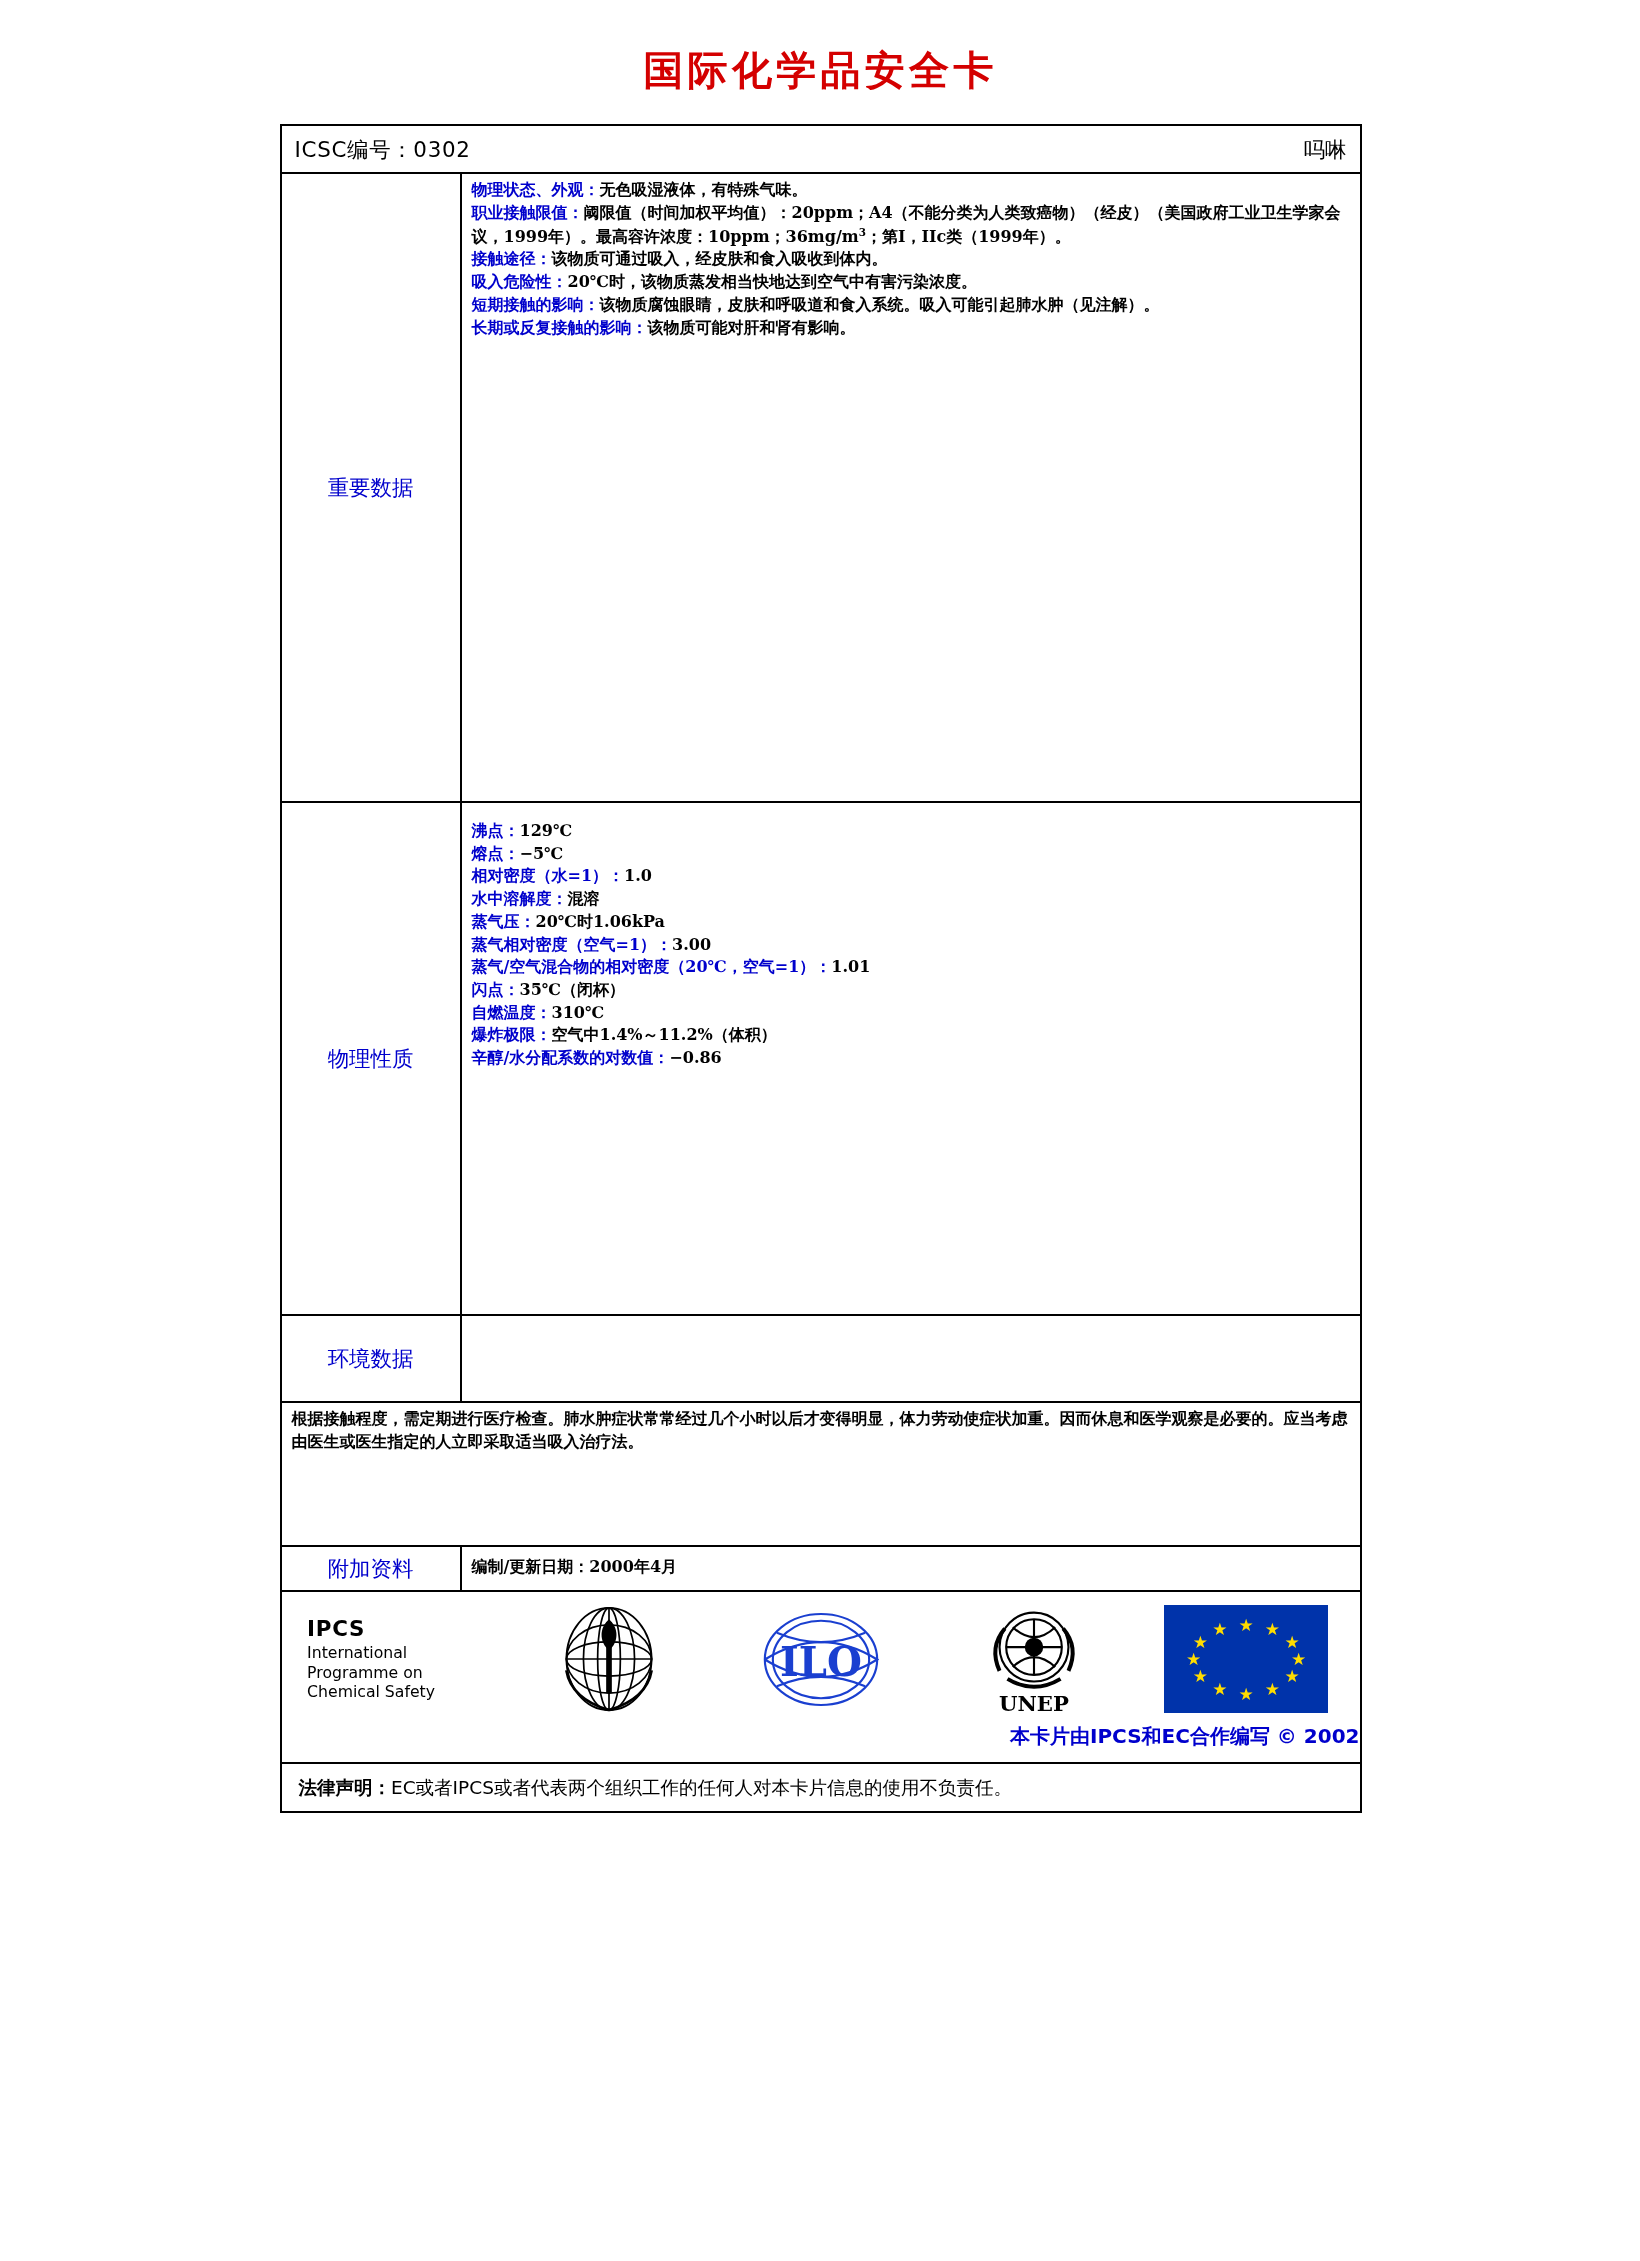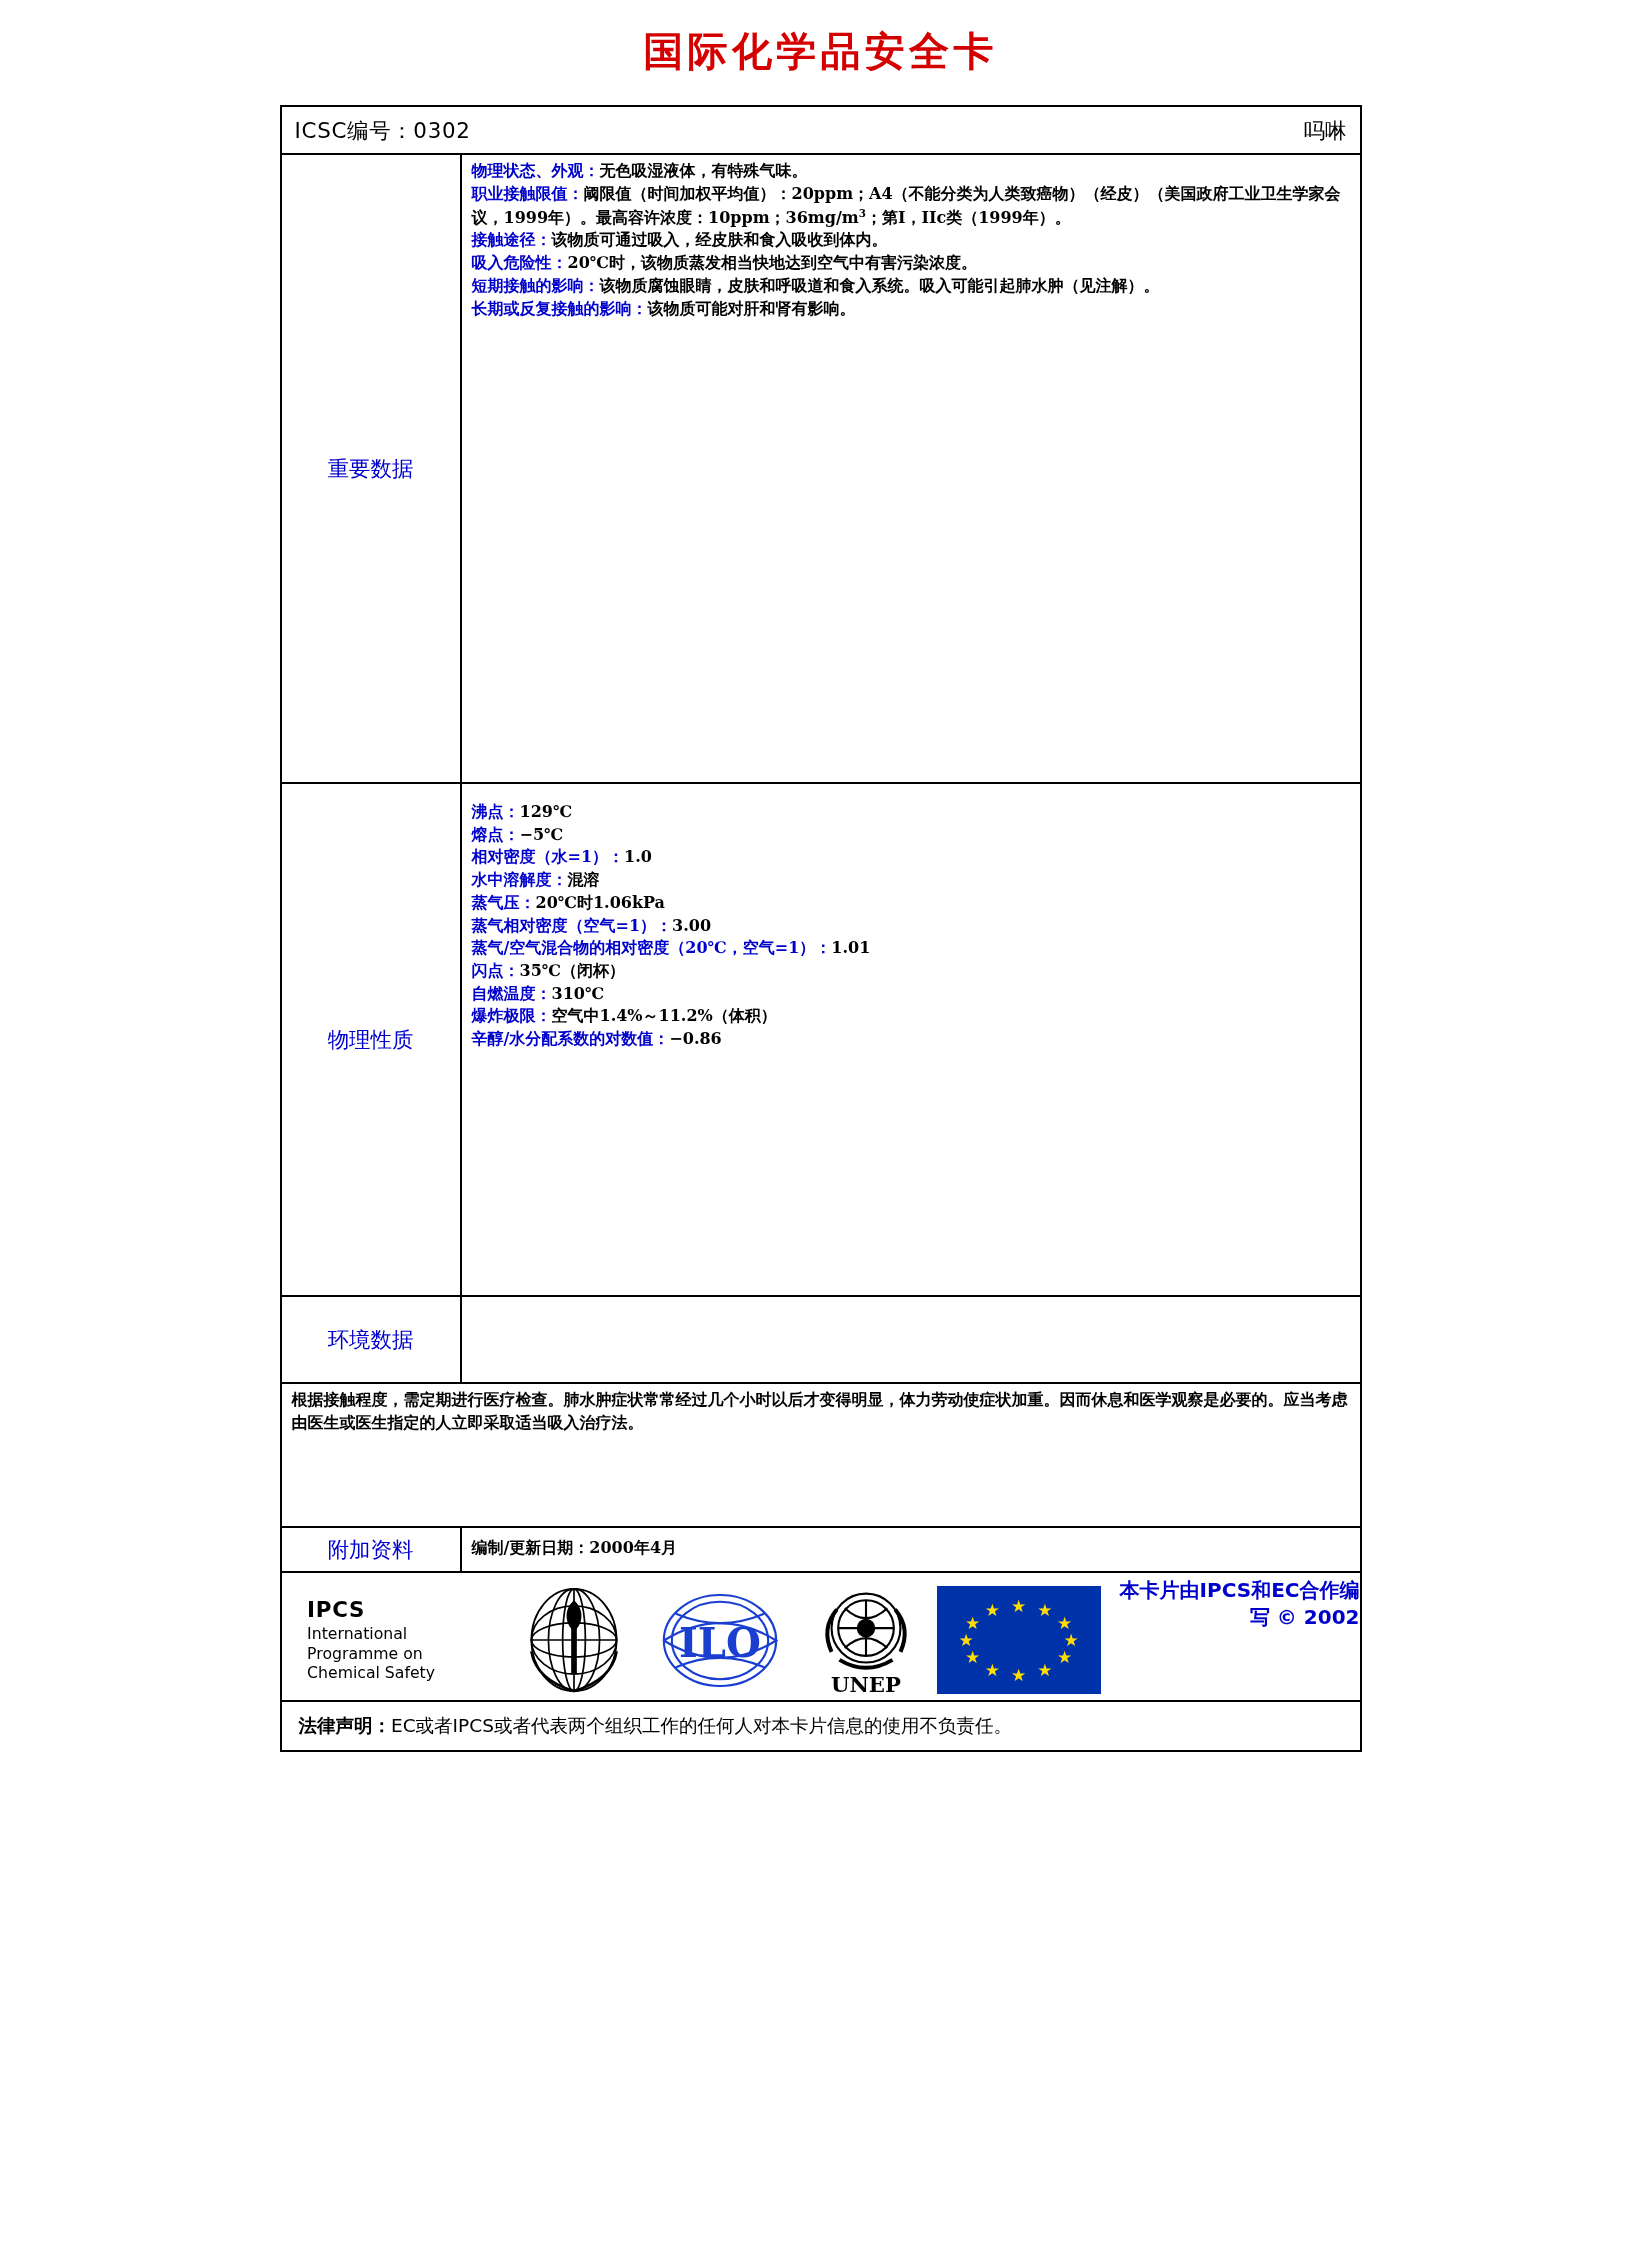--- a/index.html
+++ b/index.html
@@ -17,21 +17,21 @@
     box-sizing: border-box;
     padding: 0;
   }
   .doc-title {
     text-align: center;
     color: #d40000;
     font-family: "DejaVu Serif", "Liberation Serif", serif;
     font-weight: bold;
     font-size: 40px;
     letter-spacing: 4.3px;
-    margin-top: 24px;
+    margin-top: 43px;
     margin-bottom: 26px;
   }
   .card {
     margin: 0 auto;
     width: 1082px;
     border: 2.1px solid #000;
     box-sizing: border-box;
   }
   .row {
     display: flex;
@@ -98,21 +98,21 @@
   .add-cell {
     min-height: 14.2px;
     padding-top: 8.5px;
     padding-bottom: 8.5px;
   }
   sup { font-size: 0.65em; vertical-align: super; }
   .line { display: block; }
   
   .footer-row {
     display: flex;
-    flex-direction: row;
+    flex-direction: column;
     border-bottom: 2.1px solid #000;
   }
   .logos {
     display: flex;
     align-items: center;
     padding: 10px 7.1px 2.8px 7.1px;
   }
   .ipcs-text {
     width: 214px;
     flex: 0 0 214px;

